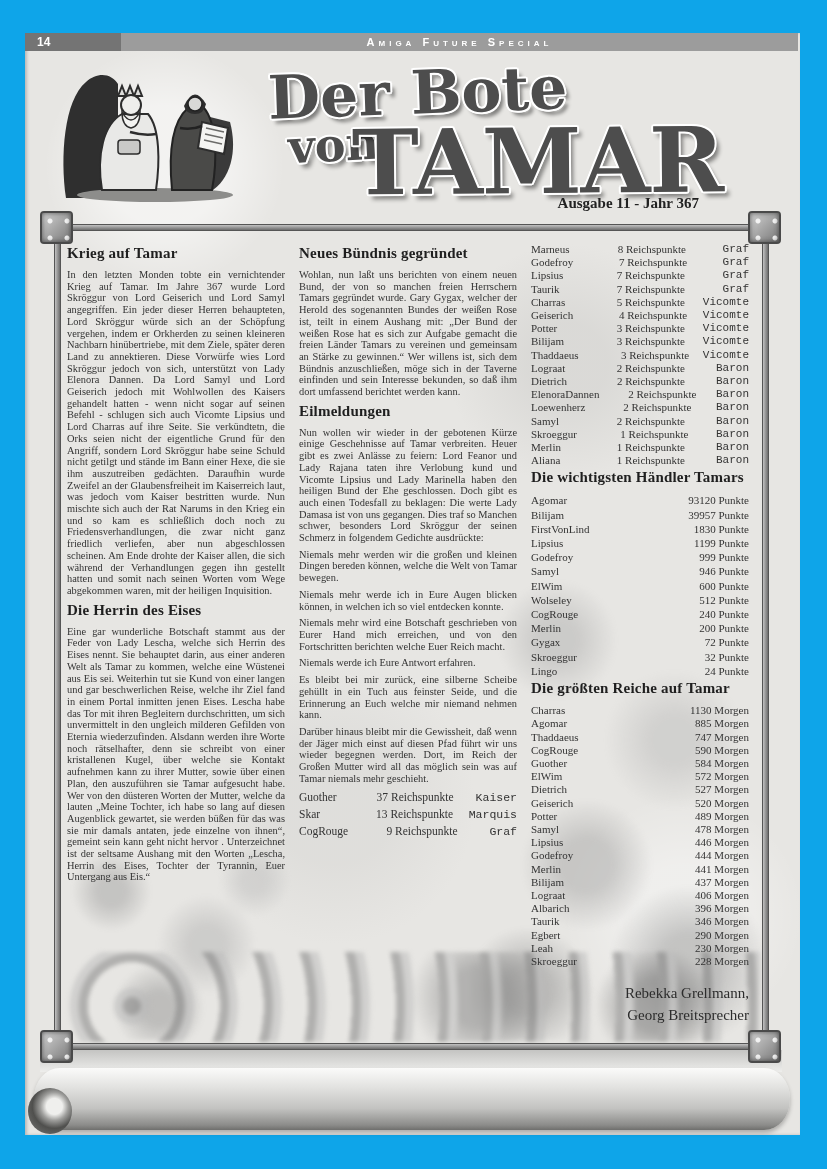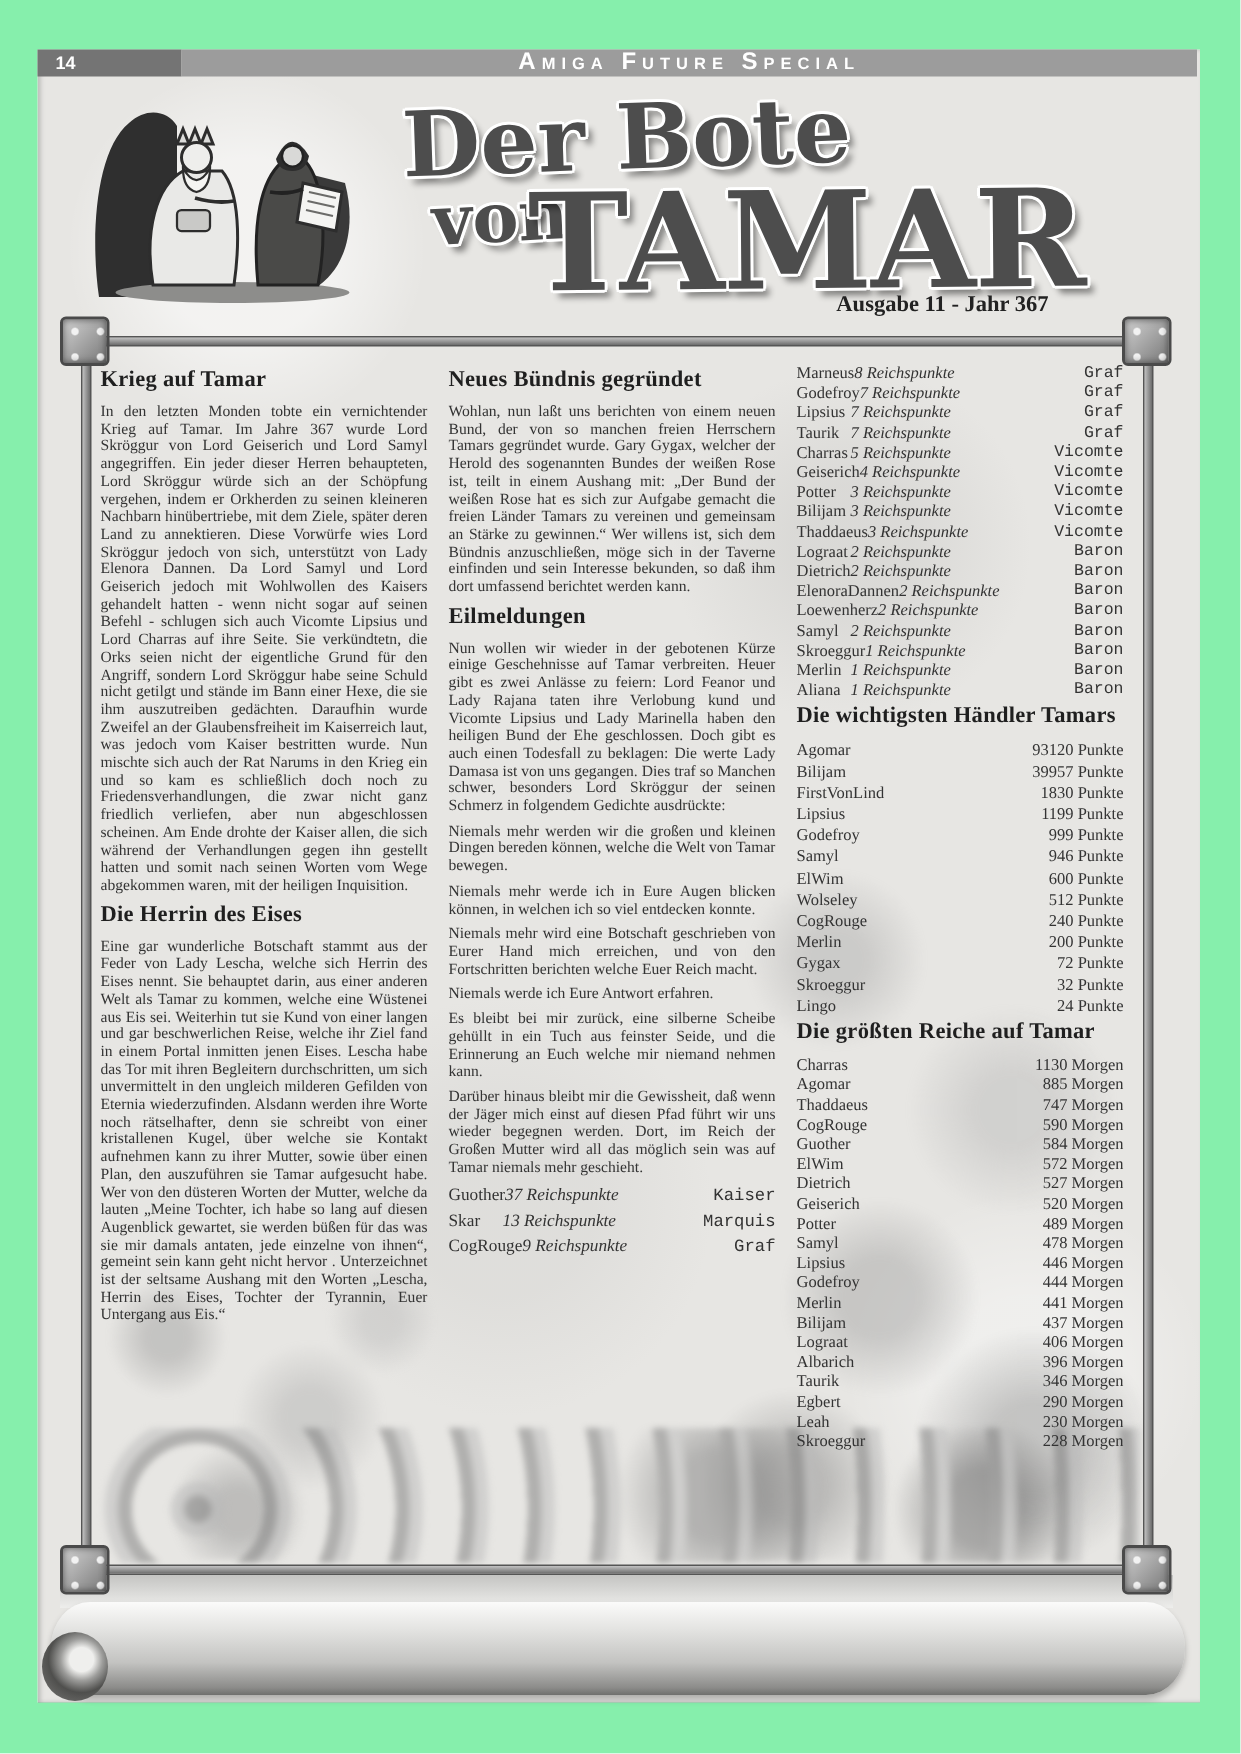--- a/index.html
+++ b/index.html
@@ -1,31 +1,31 @@
 <!DOCTYPE html>
 <html lang="de"><head>
 <meta charset="utf-8">
 <style>
   html,body{margin:0;padding:0;background:#ffffff;}
-  .page{position:relative;width:827px;height:1169px;background:#86efac;overflow:hidden;
+  .page{position:relative;width:827px;height:1169px;background:#0ea5e9;overflow:hidden;
         font-family:"Liberation Serif",serif;}
   .parchment{position:absolute;left:25px;top:33px;width:775px;height:1102px;
         background:
           radial-gradient(circle at 18% 12%, rgba(255,255,255,.5) 0 60px, transparent 120px),
           radial-gradient(circle at 70% 30%, rgba(180,180,178,.25) 0 40px, transparent 120px),
           radial-gradient(circle at 40% 70%, rgba(190,190,188,.2) 0 60px, transparent 140px),
           radial-gradient(circle at 85% 80%, rgba(255,255,255,.35) 0 50px, transparent 120px),
           #e7e6e3;
         box-shadow:inset 2px 0 3px rgba(120,120,120,.4);}
   
   .topbar{position:absolute;left:25px;top:33px;width:773px;height:18px;display:flex;z-index:6;}
   .pagenum{width:96px;background:#747474;color:#fff;font-family:"Liberation Sans",sans-serif;
         font-weight:bold;font-size:12px;line-height:18px;padding-left:12px;box-sizing:border-box;}
   .bartitle{flex:1;background:#9c9c9c;color:#fff;text-align:center;
-        font-family:"Liberation Sans",sans-serif;font-weight:bold;font-size:16px;line-height:18px;
+        font-family:"Liberation Sans",sans-serif;font-weight:bold;font-size:11px;line-height:18px;
         letter-spacing:4px;font-variant:small-caps;}
   
   .illustration{position:absolute;left:60px;top:62px;z-index:5;}
   .tt{position:absolute;z-index:5;font-family:"DejaVu Serif",serif;font-weight:bold;color:#4d4d4d;
         text-shadow:-2px 0 0 #fff,2px 0 0 #fff,0 -2px 0 #fff,0 2px 0 #fff,
         -1.5px -1.5px 0 #fff,1.5px -1.5px 0 #fff,-1.5px 1.5px 0 #fff,1.5px 1.5px 0 #fff,
         4px 5px 4px rgba(0,0,0,.45);white-space:nowrap;}
   .tt1{left:268px;top:58px;width:270px;text-align:center;font-size:60px;transform:rotate(-2deg);}
   .tt2{left:288px;top:118px;font-size:46px;transform:rotate(-3deg);}
   .tt3{left:352px;top:108px;font-size:90px;letter-spacing:-1px;transform:rotate(-0.5deg);}
@@ -68,21 +68,21 @@
   
   .content{position:absolute;left:67px;top:243px;width:682px;height:797px;display:flex;gap:14px;z-index:2;}
   .col{flex:1;overflow:hidden;}
   h2{font-size:15px;font-weight:bold;color:#1f1f1f;margin:26px 0 7px 0;letter-spacing:.2px;}
   .col h2:first-child, section:first-child h2{margin-top:2px;}
   .para{font-size:10.4px;line-height:11.7px;color:#333;text-align:justify;margin:0 0 5px 0;
         hyphens:auto;-webkit-hyphens:auto;}
   .trow{display:flex;font-size:11px;line-height:13.2px;color:#333;}
   .trow-wide{line-height:17px;font-size:11.5px;}
   .tname{flex:1;text-align:left;}
-  .tpts{width:118px;text-align:left;font-style:italic;}
+  .tpts{width:118px;text-align:right;}
   .trank{width:64px;text-align:right;font-family:Liberation Mono, monospace;}
   .tval{width:120px;text-align:right;}
   .signature{margin-top:14px;text-align:right;font-size:15px;line-height:22px;color:#2c2c2c;}
   
   .roll-shadow{position:absolute;left:40px;top:1050px;width:742px;height:22px;z-index:2;
         background:linear-gradient(#c4c4c2,#eeeeec);}
   .roll{position:absolute;left:34px;top:1068px;width:756px;height:62px;z-index:3;
         border-radius:26px/30px;
         background:linear-gradient(#fbfbfa,#e3e3e1 30%,#c3c3c1 65%,#8c8c8a 92%,#6f6f6d);
         box-shadow:0 3px 4px rgba(0,0,0,.25);}
@@ -430,20 +430,24 @@
             <div class="trow">
             <span class="tname">Leah</span>
             <span class="tval">230 Morgen</span>
           </div>
             <div class="trow">
             <span class="tname">Skroeggur</span>
             <span class="tval">228 Morgen</span>
           </div>
           </div>
       </section>
+      <div class="signature">
+        <div>Rebekka Grellmann,</div>
+        <div>Georg Breitsprecher</div>
+      </div>
     </div>
 
   </div>
 
   <div class="roll-shadow"></div>
   <div class="roll"></div>
   <div class="roll-curl"></div>
 </div>
 
 </body></html>

